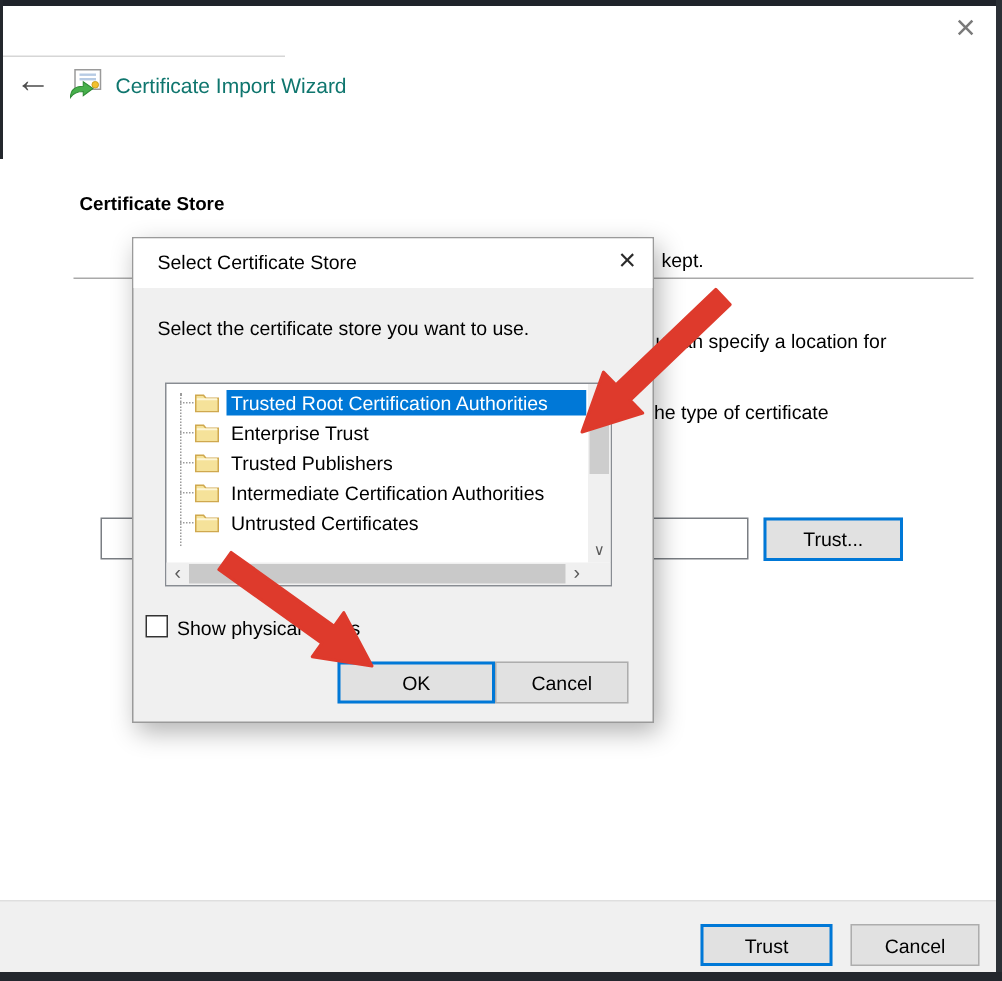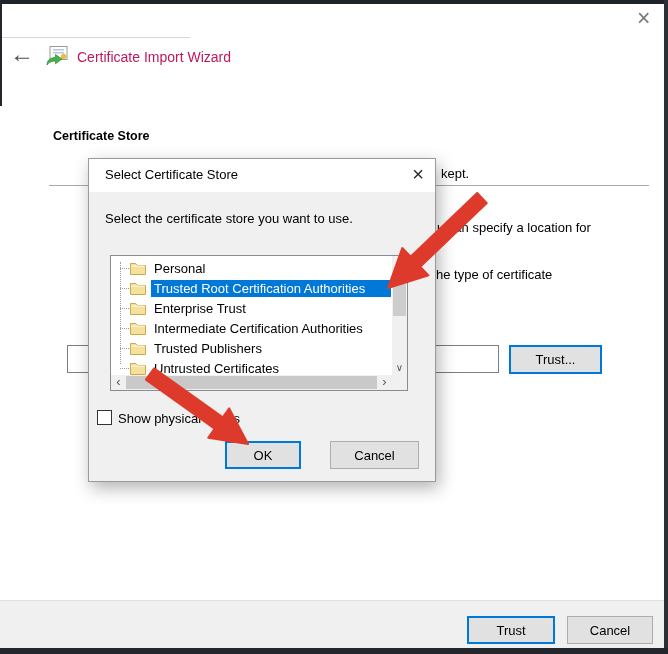--- a/index.html
+++ b/index.html
@@ -10,21 +10,21 @@
   
   .edge-top{left:0;top:0;width:668px;height:4px;background:#1f232a;}
   .edge-right{left:664px;top:0;width:4px;height:654px;background:#2b3036;}
   .edge-bottom{left:0;top:648px;width:668px;height:6px;background:#23272d;}
   .edge-left{left:0;top:0;width:2px;height:106px;background:#23272d;}
   .bg-line{left:0;top:37px;width:190px;height:1px;background:#d6d6d6;}
 
   
   .back-arrow{left:10px;top:42px;font-size:24px;color:#4d4d4d;line-height:24px;cursor:default;}
   .wizard-icon{left:45px;top:45px;width:24px;height:22px;}
-  .wizard-title{left:77px;top:49px;font-size:14px;color:#be185d;}
+  .wizard-title{left:77px;top:49px;font-size:14px;color:#0f766e;}
   .win-close{left:637px;top:6px;font-size:23px;color:#7a7a7a;line-height:24px;}
 
   
   .section-title{left:53px;top:129px;font-weight:bold;font-size:12.5px;}
   .divider{left:49px;top:185px;width:600px;height:1px;background:#a9a9a9;}
   .frag-kept{left:441px;top:166px;}
   .frag-specify{left:437px;top:220px;}
   .frag-type{left:436px;top:267px;}
   .store-input{left:67px;top:345px;width:432px;height:28px;background:#fff;
     border:1px solid #7a7e83;box-sizing:border-box;font-size:13px;padding:0 6px;}
@@ -62,21 +62,21 @@
   .vs-thumb{position:absolute;top:22px;left:1px;right:1px;height:38px;background:#cdcdcd;}
   .vs-down{position:absolute;bottom:0;left:0;right:0;height:15px;color:#5a5a5a;font-size:10px;text-align:center;line-height:15px;}
   .hscroll{position:absolute;left:0;bottom:0;height:15px;right:15px;background:#f0f0f0;}
   .hs-left{position:absolute;left:0;top:0;bottom:0;width:15px;color:#5a5a5a;font-size:13px;text-align:center;line-height:14px;}
   .hs-thumb{position:absolute;left:15px;right:15px;top:1px;height:13px;background:#c9c9c9;}
   .hs-right{position:absolute;right:0;top:0;bottom:0;width:15px;color:#5a5a5a;font-size:13px;text-align:center;line-height:14px;}
   .corner{position:absolute;right:0;bottom:0;width:15px;height:15px;background:#f0f0f0;}
 
   .dlg-checkbox{position:absolute;left:8px;top:251px;width:15px;height:15px;background:#fff;border:1px solid #333;box-sizing:border-box;}
   .dlg-checkbox-label{position:absolute;left:29px;top:252px;font-size:13px;}
-  .ok-btn{position:absolute;left:136px;top:282px;width:76px;height:28px;background:#e1e1e1;border:2px solid #0078d7;
+  .ok-btn{position:absolute;left:136px;top:282px;width:105px;height:28px;background:#e1e1e1;border:2px solid #0078d7;
     box-sizing:border-box;display:flex;align-items:center;justify-content:center;font-size:13px;}
   .dlg-cancel{position:absolute;left:241px;top:282px;width:89px;height:28px;background:#e1e1e1;border:1px solid #adadad;
     box-sizing:border-box;display:flex;align-items:center;justify-content:center;font-size:13px;}
 
   .arrows{left:0;top:0;width:668px;height:654px;pointer-events:none;z-index:50;}
 </style>
 </head>
 <body>
 
 <div class="canvas">
@@ -108,28 +108,20 @@
     <div class="dlg-titlebar">
       <span class="dlg-title">Select Certificate Store</span>
       <span class="dlg-close">×</span>
     </div>
     <span class="dlg-prompt">Select the certificate store you want to use.</span>
 
     <div class="listbox">
       <div class="lb-rows">
         <div class="tree-vline"></div>
 
-        <div class="lb-row">
-          <span class="stub"></span>
-          <svg class="folder" viewBox="0 0 16 13">
-              <path d="M0.5 1.5 h5.2 l1.6 2 h8.2 v9 h-15 z" fill="#f5e29a" stroke="#cfa84e"></path>
-              <path d="M1.2 4.2 h13.6" stroke="#fdf6d8" stroke-width="1.3"></path>
-            </svg>
-          <span class="lb-label">Personal</span>
-        </div>
 
         <div class="lb-row selected">
           <span class="stub"></span>
           <svg class="folder" viewBox="0 0 16 13">
               <path d="M0.5 1.5 h5.2 l1.6 2 h8.2 v9 h-15 z" fill="#f5e29a" stroke="#cfa84e"></path>
               <path d="M1.2 4.2 h13.6" stroke="#fdf6d8" stroke-width="1.3"></path>
             </svg>
           <span class="lb-label">Trusted Root Certification Authorities</span>
         </div>
 
@@ -141,30 +133,30 @@
             </svg>
           <span class="lb-label">Enterprise Trust</span>
         </div>
 
         <div class="lb-row">
           <span class="stub"></span>
           <svg class="folder" viewBox="0 0 16 13">
               <path d="M0.5 1.5 h5.2 l1.6 2 h8.2 v9 h-15 z" fill="#f5e29a" stroke="#cfa84e"></path>
               <path d="M1.2 4.2 h13.6" stroke="#fdf6d8" stroke-width="1.3"></path>
             </svg>
-          <span class="lb-label">Intermediate Certification Authorities</span>
+          <span class="lb-label">Trusted Publishers</span>
         </div>
 
         <div class="lb-row">
           <span class="stub"></span>
           <svg class="folder" viewBox="0 0 16 13">
               <path d="M0.5 1.5 h5.2 l1.6 2 h8.2 v9 h-15 z" fill="#f5e29a" stroke="#cfa84e"></path>
               <path d="M1.2 4.2 h13.6" stroke="#fdf6d8" stroke-width="1.3"></path>
             </svg>
-          <span class="lb-label">Trusted Publishers</span>
+          <span class="lb-label">Intermediate Certification Authorities</span>
         </div>
 
         <div class="lb-row">
           <span class="stub"></span>
           <svg class="folder" viewBox="0 0 16 13">
               <path d="M0.5 1.5 h5.2 l1.6 2 h8.2 v9 h-15 z" fill="#f5e29a" stroke="#cfa84e"></path>
               <path d="M1.2 4.2 h13.6" stroke="#fdf6d8" stroke-width="1.3"></path>
             </svg>
           <span class="lb-label">Untrusted Certificates</span>
         </div>

